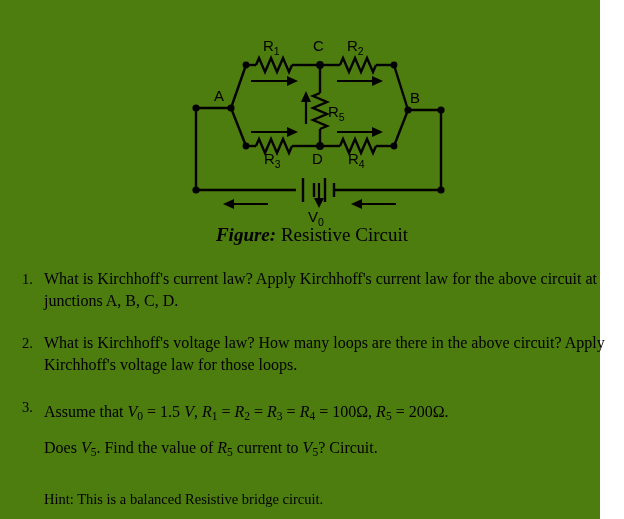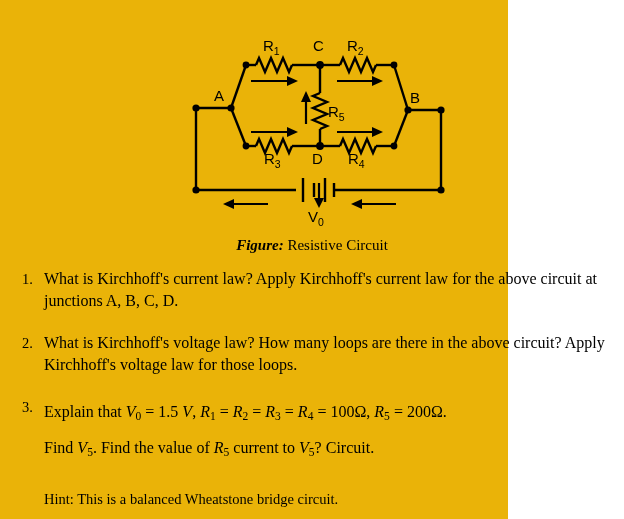--- a/index.html
+++ b/index.html
@@ -10,41 +10,40 @@
   body {
     width: 624px;
     height: 519px;
     position: relative;
     font-family: "Liberation Serif", serif;
     color: #000000;
     overflow: hidden;
   }
   #page {
     position: relative;
-    width: 508px;
+    width: 600px;
     height: 519px;
-    background: #eab308;
+    background: #4d7c0f;
   }
   #figure-area {
     position: absolute;
     left: 0;
     top: 0;
     width: 624px;
     height: 230px;
   }
   #figure-caption {
     position: absolute;
     left: 0;
     top: 226px;
     width: 624px;
     text-align: center;
     font-family: "Liberation Serif", serif;
-    font-size: 15px;
+    font-size: 19px;
     line-height: 18px;
-    margin-top: 10px;
   }
   #figure-caption .cap-label {
     font-weight: bold;
     font-style: italic;
   }
   #questions {
     position: absolute;
     left: 0;
     top: 268px;
     width: 624px;
@@ -220,38 +219,38 @@
       <span class="qbody">What is Kirchhoff's current law? Apply Kirchhoff's current law for the above circuit at junctions A, B, C, D.</span>
     </div>
 
     <div class="qitem">
       <span class="qnum">2.</span>
       <span class="qbody">What is Kirchhoff's voltage law? How many loops are there in the above circuit? Apply Kirchhoff's voltage law for those loops.</span>
     </div>
 
     <div class="qitem">
       <span class="qnum">3.</span>
-      <span class="qbody spaced"><span>Explain that</span>
+      <span class="qbody spaced"><span>Assume that</span>
         <span class="nowrap"><span class="mathvar"><span>V</span><sub>0</sub></span>
         <span>= 1.5</span> <span class="mathvar">V</span><span>,</span></span>
         <span class="nowrap"><span class="mathvar"><span>R</span><sub>1</sub></span>
         <span>=</span>
         <span class="mathvar"><span>R</span><sub>2</sub></span>
         <span>=</span>
         <span class="mathvar"><span>R</span><sub>3</sub></span>
         <span>=</span>
         <span class="mathvar"><span>R</span><sub>4</sub></span>
         <span>= 100Ω,</span></span>
         <span class="nowrap"><span class="mathvar"><span>R</span><sub>5</sub></span>
         <span>= 200Ω.</span></span>
-        <span class="nowrap"><span>Find</span>
+        <span class="nowrap"><span>Does</span>
         <span class="mathvar"><span>V</span><sub>5</sub></span><span>. Find the value of</span></span>
         <span class="nowrap"><span class="mathvar"><span>R</span><sub>5</sub></span>
         <span>current to</span>
         <span class="mathvar"><span>V</span><sub>5</sub></span><span>? Circuit.</span></span>
       </span>
     </div>
 
-    <div class="hint">Hint: This is a balanced Wheatstone bridge circuit.</div>
+    <div class="hint">Hint: This is a balanced Resistive bridge circuit.</div>
 
   </div>
 
 </div>
 
 </body></html>

